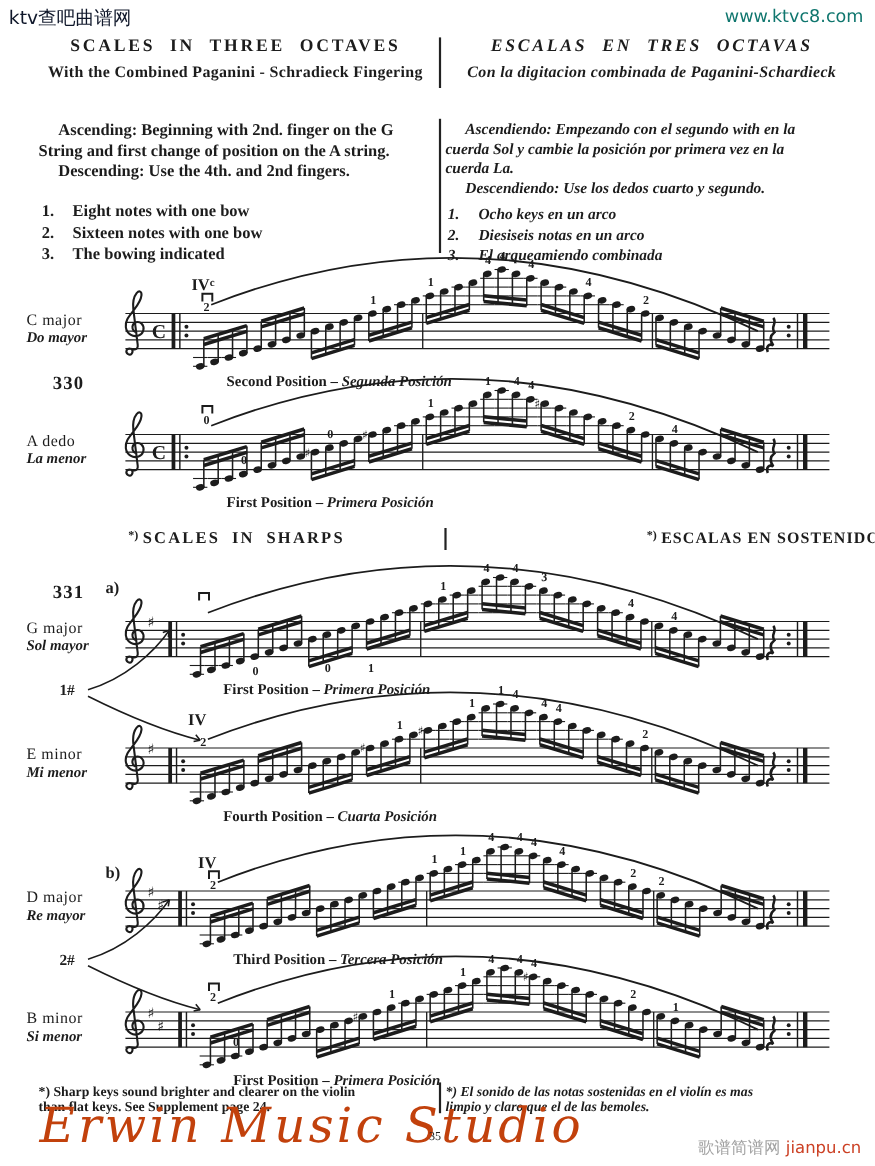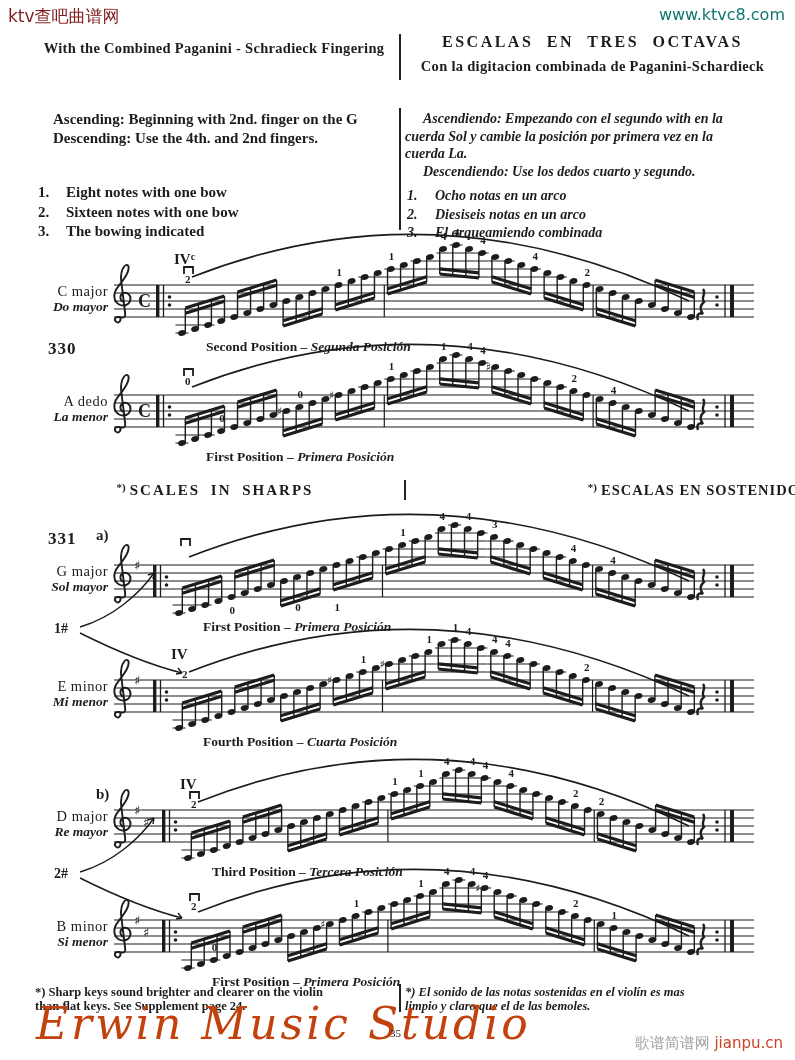--- a/index.html
+++ b/index.html
@@ -8,21 +8,21 @@
   .abs{position:absolute;}
   
   .wm-tl{left:8px;top:5px;font-family:"DejaVu Sans",sans-serif;font-size:17px;}
   .wm-tr{right:10px;top:5px;font-family:"DejaVu Sans",sans-serif;font-size:16px;}
   .wm-bl{left:36px;top:998px;font-size:44px;font-style:italic;letter-spacing:3px;
          font-family:"DejaVu Serif",serif;}
   .wm-br{right:12px;top:1034px;font-family:"DejaVu Sans",sans-serif;font-size:15px;}
   
   .hcol{top:33px;text-align:center;}
   .hcol.en{left:35px;width:358px;}
-  .hcol.es{left:405px;width:375px;}
+  .hcol.es{left:405px;width:375px;font-style:italic;}
   .htitle{font-size:16px;font-weight:700;letter-spacing:2.5px;word-spacing:7px;}
   .hsub{font-size:14.5px;font-weight:700;margin-top:7px;letter-spacing:.3px;}
   .hcol.es .htitle,.hcol.es .hsub{font-weight:700;}
   .vdiv{width:1.5px;background:#222;}
   
   .instr{font-size:15px;line-height:18.5px;font-weight:700;}
   .instr.en{left:35px;top:110px;width:360px;}
   .instr.es{left:405px;top:110px;width:382px;font-style:italic;font-size:14px;line-height:17.5px;}
   .instr .ind{text-indent:18px;}
   .nlist{font-size:15px;font-weight:700;}
@@ -30,67 +30,69 @@
   .nlist.es{left:407px;top:188px;width:380px;font-style:italic;font-size:14px;}
   .nlist .row{margin-bottom:2.5px;}
   .nlist .num{display:inline-block;width:28px;}
   
   .sect{top:481px;font-weight:700;}
   .sect.en{left:35px;width:360px;text-align:center;font-size:15px;letter-spacing:2px;word-spacing:5px;}
   .sect.es{left:405px;width:372px;text-align:right;font-size:14.5px;letter-spacing:1px;padding-left:32px;}
   .sect .pref{font-size:11px;vertical-align:4px;letter-spacing:0;margin-right:4px;}
   
   .system{left:0;top:0;width:795px;height:150px;overflow:visible;}
-  .slabel{left:24px;top:60px;width:84px;text-align:right;line-height:16px;}
+  .slabel{left:24px;top:60px;width:84px;text-align:left;line-height:16px;}
   .slabel .l1{font-size:14.5px;letter-spacing:.5px;}
   .slabel .l2{font-size:13.5px;font-weight:700;font-style:italic;}
   .exnum{font-size:17px;font-weight:700;letter-spacing:1px;}
   .letter{font-size:15px;font-weight:700;}
   .keynote{font-size:14px;font-weight:700;}
   .ssvg{left:106px;top:0;overflow:visible;}
   
   .fnote{top:985px;font-size:12.5px;line-height:14px;font-weight:700;}
   .fnote.en{left:35px;width:360px;}
   .fnote.es{left:405px;width:380px;font-style:italic;}
   .pageno{left:390px;top:1027px;font-size:11px;}
 </style>
 </head>
 <body>
 
-<div class="abs wm-tl" style="color: #7f1d1d;">ktv查吧曲谱网</div>
+<div class="abs wm-tl" style="color: #0f172a;">ktv查吧曲谱网</div>
 <div class="abs wm-tr" style="color: #0f766e;">www.ktvc8.com</div>
 
 <div class="abs hcol en">
+  <div class="htitle">SCALES IN THREE OCTAVES</div>
   <div class="hsub">With the Combined Paganini - Schradieck Fingering</div>
 </div>
 <div class="abs hcol es">
   <div class="htitle">ESCALAS EN TRES OCTAVAS</div>
   <div class="hsub">Con la digitacion combinada de Paganini-Schardieck</div>
 </div>
 <div class="abs vdiv" style="left:399px;top:34px;height:46px;"></div>
 
 <div class="abs instr en">
   <div class="ind">Ascending:  Beginning with 2nd. finger on the G</div>
+  <div>String and first change of position on the A string.</div>
   <div class="ind">Descending:  Use the 4th. and 2nd fingers.</div>
 </div>
 <div class="abs instr es">
   <div class="ind">Ascendiendo:  Empezando con el segundo with en la</div>
   <div>cuerda Sol y cambie la posición por primera vez en la</div>
   <div>cuerda La.</div>
   <div class="ind">Descendiendo:  Use los dedos cuarto y segundo.</div>
 </div>
 <div class="abs vdiv" style="left:399px;top:108px;height:122px;"></div>
 
 <div class="abs nlist en">
   <div class="row"><span class="num">1.</span><span>Eight notes with one bow</span></div>
   <div class="row"><span class="num">2.</span><span>Sixteen notes with one bow</span></div>
   <div class="row"><span class="num">3.</span><span>The bowing indicated</span></div>
 </div>
 <div class="abs nlist es">
-  <div class="row"><span class="num">1.</span><span>Ocho notas en un arco</span></div>
+  <div class="row"><span class="num">1.</span><span>Ocho keys en un arco</span></div>
   <div class="row"><span class="num">2.</span><span>Diesiseis notas en un arco</span></div>
   <div class="row"><span class="num">3.</span><span>El arqueamiendo combinada</span></div>
 </div>
 
 <div class="abs sect en">
   <span class="pref">*)</span><span>SCALES IN SHARPS</span>
 </div>
 <div class="abs sect es">
   <span class="pref">*)</span><span>ESCALAS EN SOSTENIDOS</span>
 </div>

